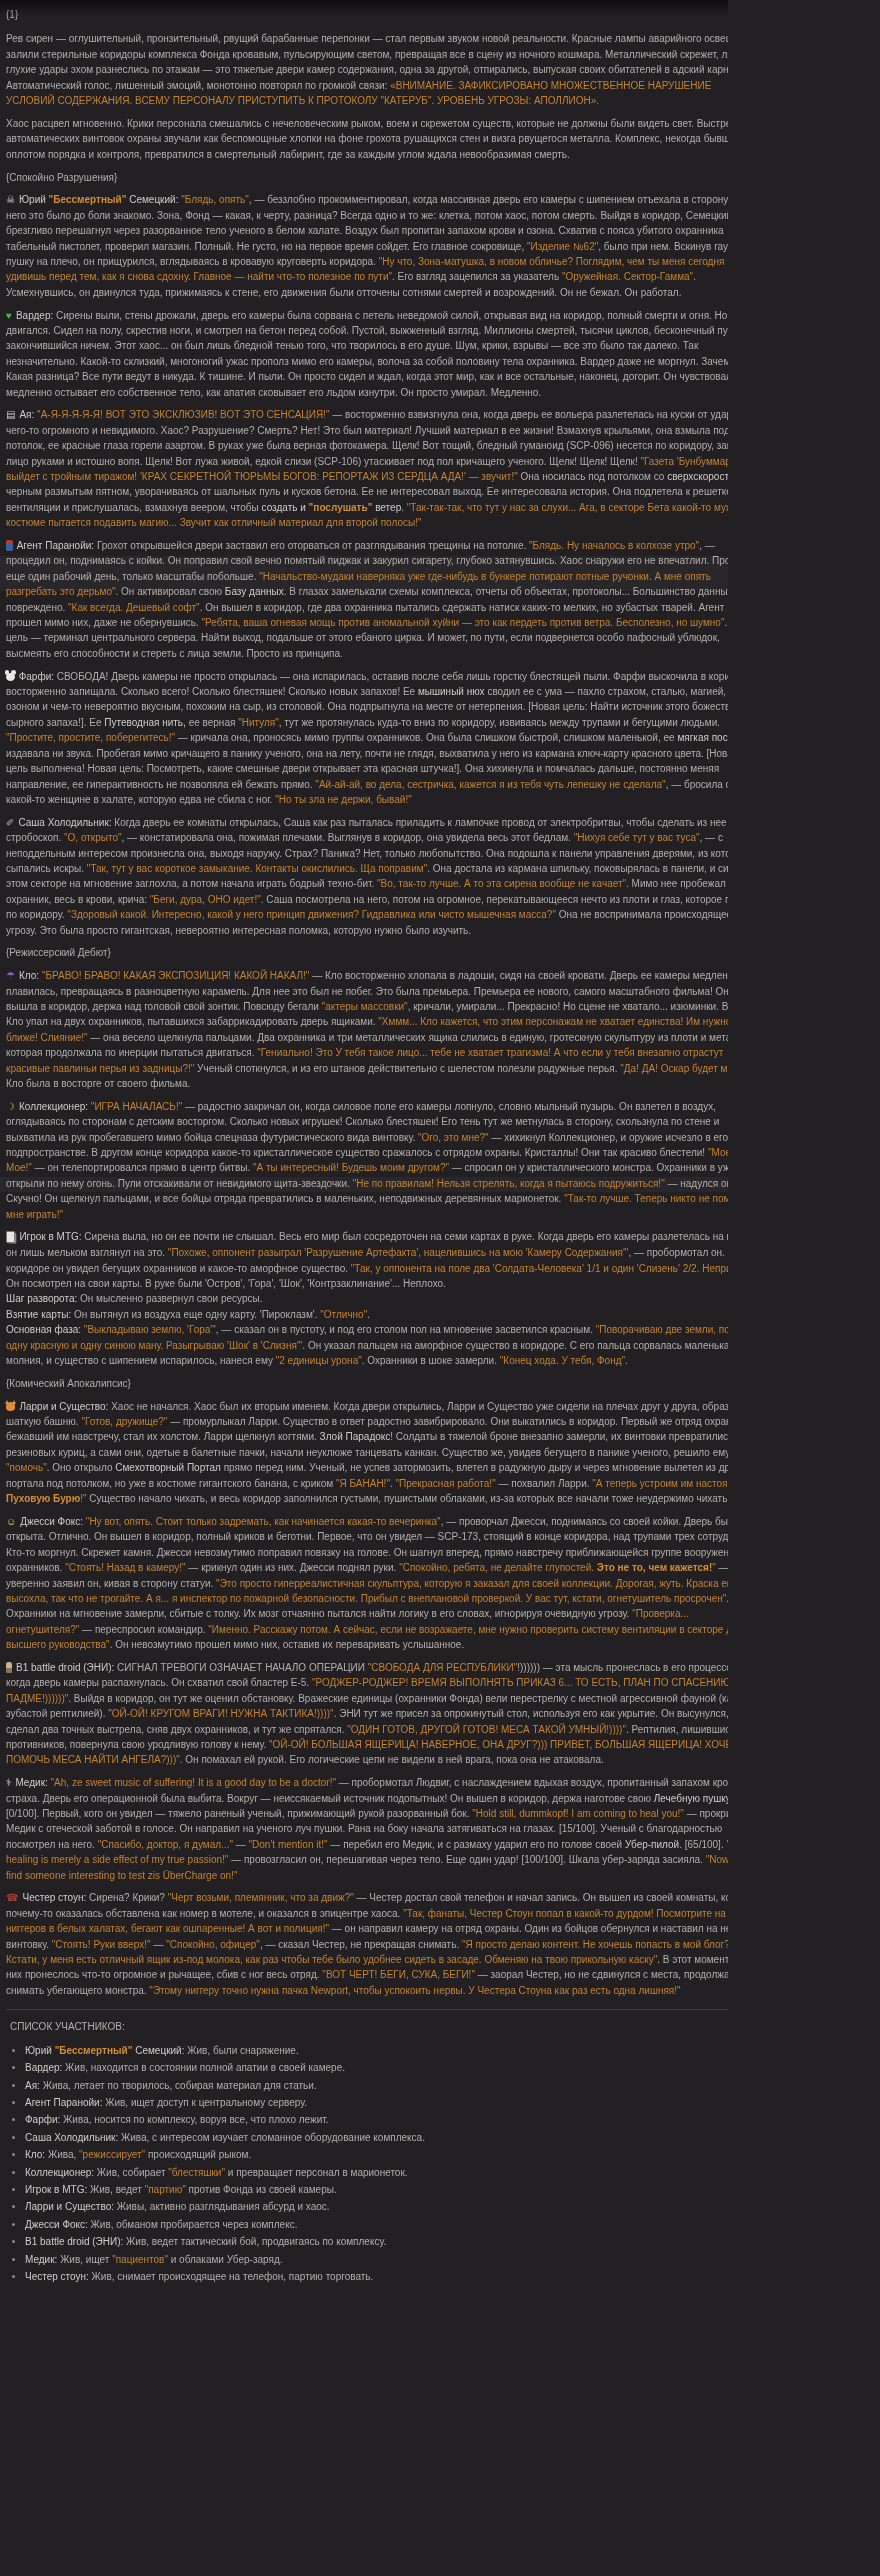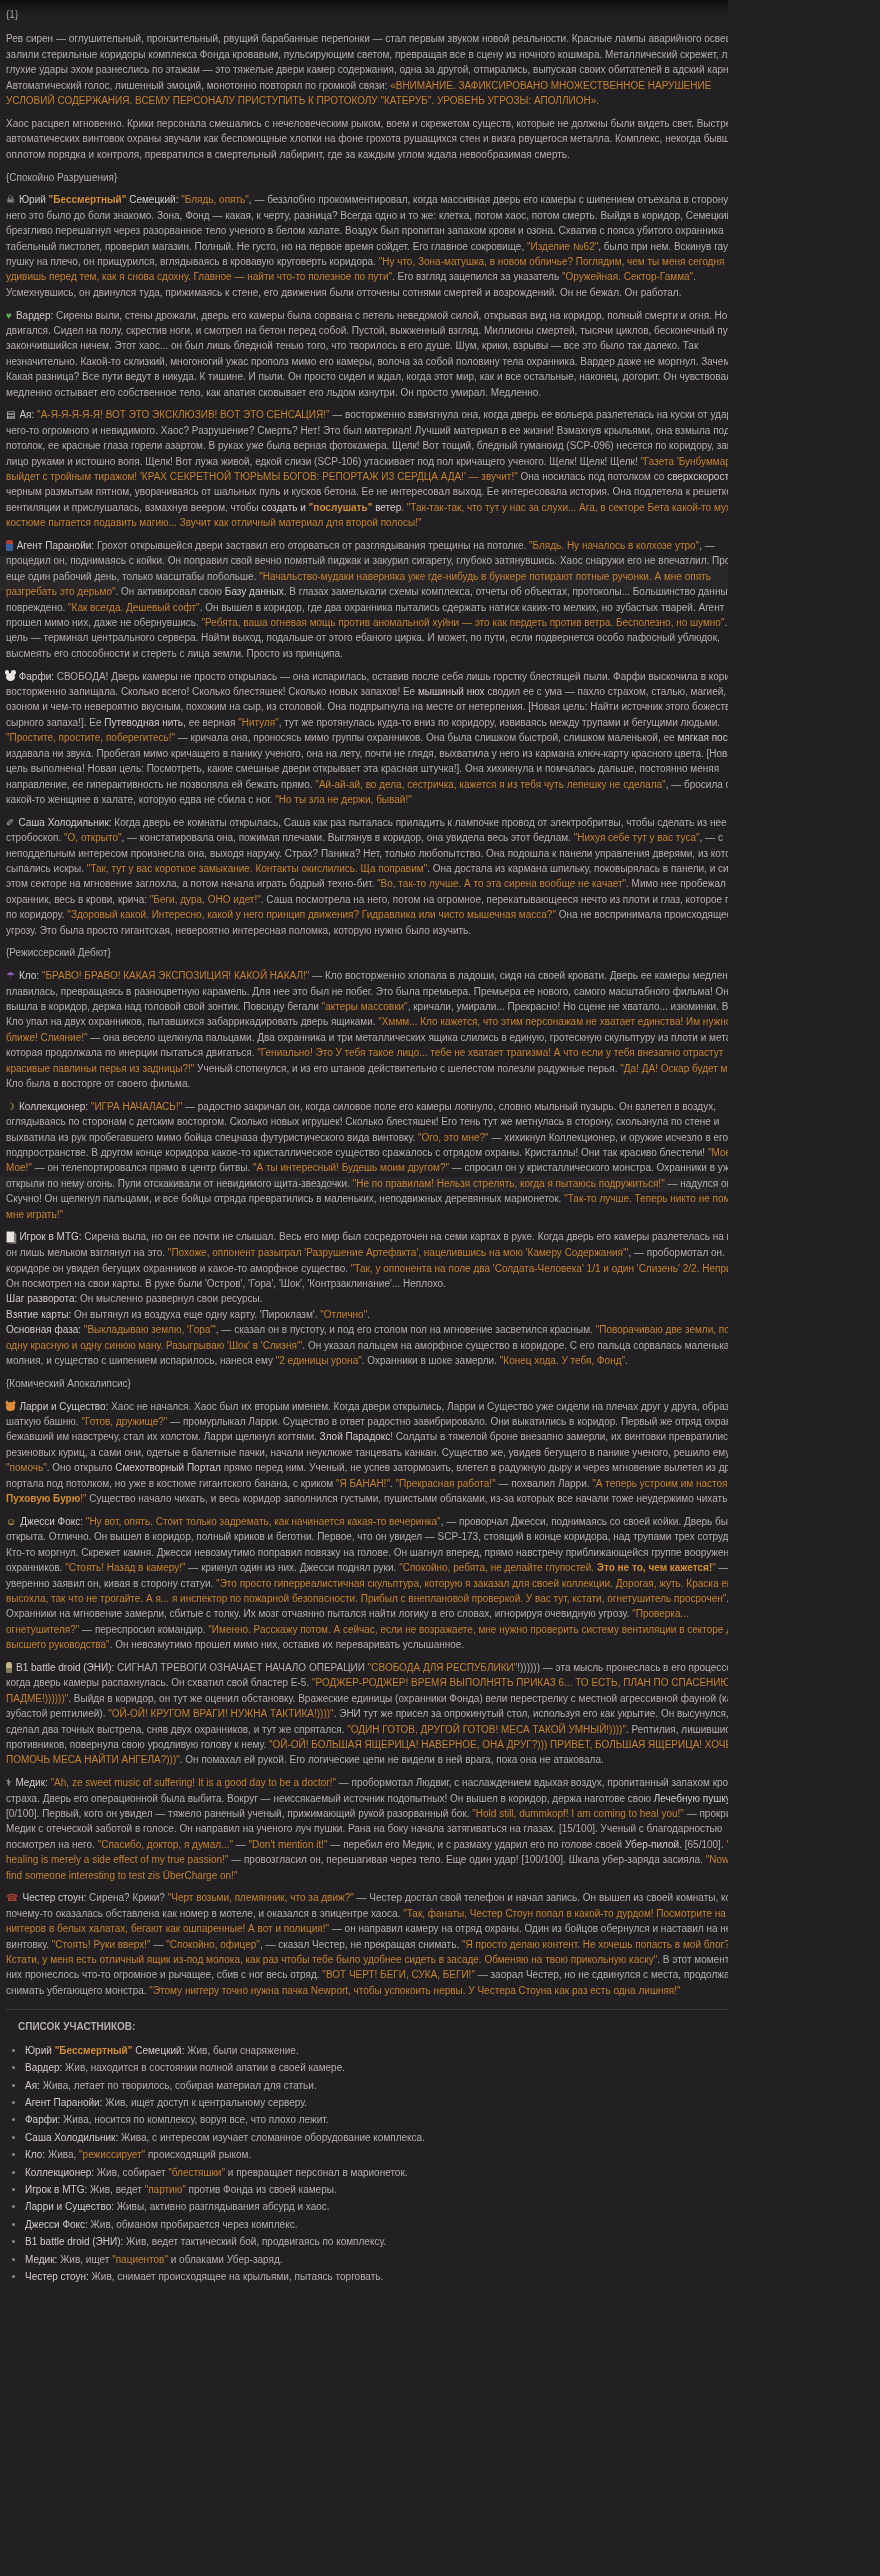--- a/index.html
+++ b/index.html
@@ -22,21 +22,21 @@
   .mouse-icon::before,.mouse-icon::after{content:"";position:absolute;top:-2.7px;width:4.7px;height:4.7px;border-radius:50%;background:#e9e6e2;}
   .mouse-icon::before{left:-1.3px}.mouse-icon::after{right:-1.3px}
   .cards-icon{width:7.4px;height:9.4px;background:#e8e5e1;border:0.7px solid #7a7672;border-radius:1.3px;
         box-shadow:2px 1.3px 0 -0.7px #8f8b86;position:relative;top:2px;}
   .fox-icon{width:9.4px;height:8.7px;background:#e08a3c;border-radius:50% 50% 45% 45%;position:relative;top:1.3px;}
   .fox-icon::before,.fox-icon::after{content:"";position:absolute;top:-2.7px;border-left:2.7px solid transparent;border-right:2.7px solid transparent;border-bottom:4px solid #e08a3c;}
   .fox-icon::before{left:-0.7px}.fox-icon::after{right:-0.7px}
   .droid-head-icon{width:6px;height:10.7px;border-radius:2.7px 2.7px 1.3px 1.3px;position:relative;top:2px;
         background:linear-gradient(180deg,#c9b286 55%,#857a5e 55%);}
   .divider{border:none;border-top:0.7px solid #3e3c3d;margin:10.7px 0 9.4px 0;}
-  .roster-title{margin:0 0 8px 12px;color:#b2aeaa;font-weight:bold;}
+  .roster-title{margin:0 0 8px 4px;color:#b2aeaa;}
   ul.roster{margin:0;padding-left:19px;}
   ul.roster li{margin-bottom:2px;color:#8f8b87;}
   
   .sel-band{position:absolute;left:0;background:rgba(255,255,255,.035);pointer-events:none;z-index:1;}
   .band1{top:1177px;height:15.4px;width:775px;}
   .band2{top:556px;height:35px;width:783px;}
   .scroll-thumb{position:absolute;left:787px;top:1114px;width:2px;height:23px;background:#97948f;border-radius:1.3px;z-index:4;}
 </style>
 </head>
 <body>
@@ -78,17 +78,17 @@
         <li><span class="seg-b">Агент Паранойи:</span><span class="seg-n"> Жив, ищет доступ к центральному серверу.</span></li>
         <li><span class="seg-b">Фарфи:</span><span class="seg-n"> Жива, носится по комплексу, воруя все, что плохо лежит.</span></li>
         <li><span class="seg-b">Саша Холодильник:</span><span class="seg-n"> Жива, с интересом изучает сломанное оборудование комплекса.</span></li>
         <li><span class="seg-b">Кло:</span><span class="seg-n"> Жива, </span><span class="seg-q">"режиссирует"</span><span class="seg-n"> происходящий рыком.</span></li>
         <li><span class="seg-b">Коллекционер:</span><span class="seg-n"> Жив, собирает </span><span class="seg-q">"блестяшки"</span><span class="seg-n"> и превращает персонал в марионеток.</span></li>
         <li><span class="seg-b">Игрок в MTG:</span><span class="seg-n"> Жив, ведет </span><span class="seg-q">"партию"</span><span class="seg-n"> против Фонда из своей камеры.</span></li>
         <li><span class="seg-b">Ларри и Существо:</span><span class="seg-n"> Живы, активно разглядывания абсурд и хаос.</span></li>
         <li><span class="seg-b">Джесси Фокс:</span><span class="seg-n"> Жив, обманом пробирается через комплекс.</span></li>
         <li><span class="seg-b">B1 battle droid (ЭНИ):</span><span class="seg-n"> Жив, ведет тактический бой, продвигаясь по комплексу.</span></li>
         <li><span class="seg-b">Медик:</span><span class="seg-n"> Жив, ищет </span><span class="seg-q">"пациентов"</span><span class="seg-n"> и облаками Убер-заряд.</span></li>
-        <li><span class="seg-b">Честер стоун:</span><span class="seg-n"> Жив, снимает происходящее на крыльями, пытаясь торговать.</span></li>
+        <li><span class="seg-b">Честер стоун:</span><span class="seg-n"> Жив, снимает происходящее на телефон, партию торговать.</span></li>
       </ul>
   </div>
 </div>
 
 
 </body></html>

